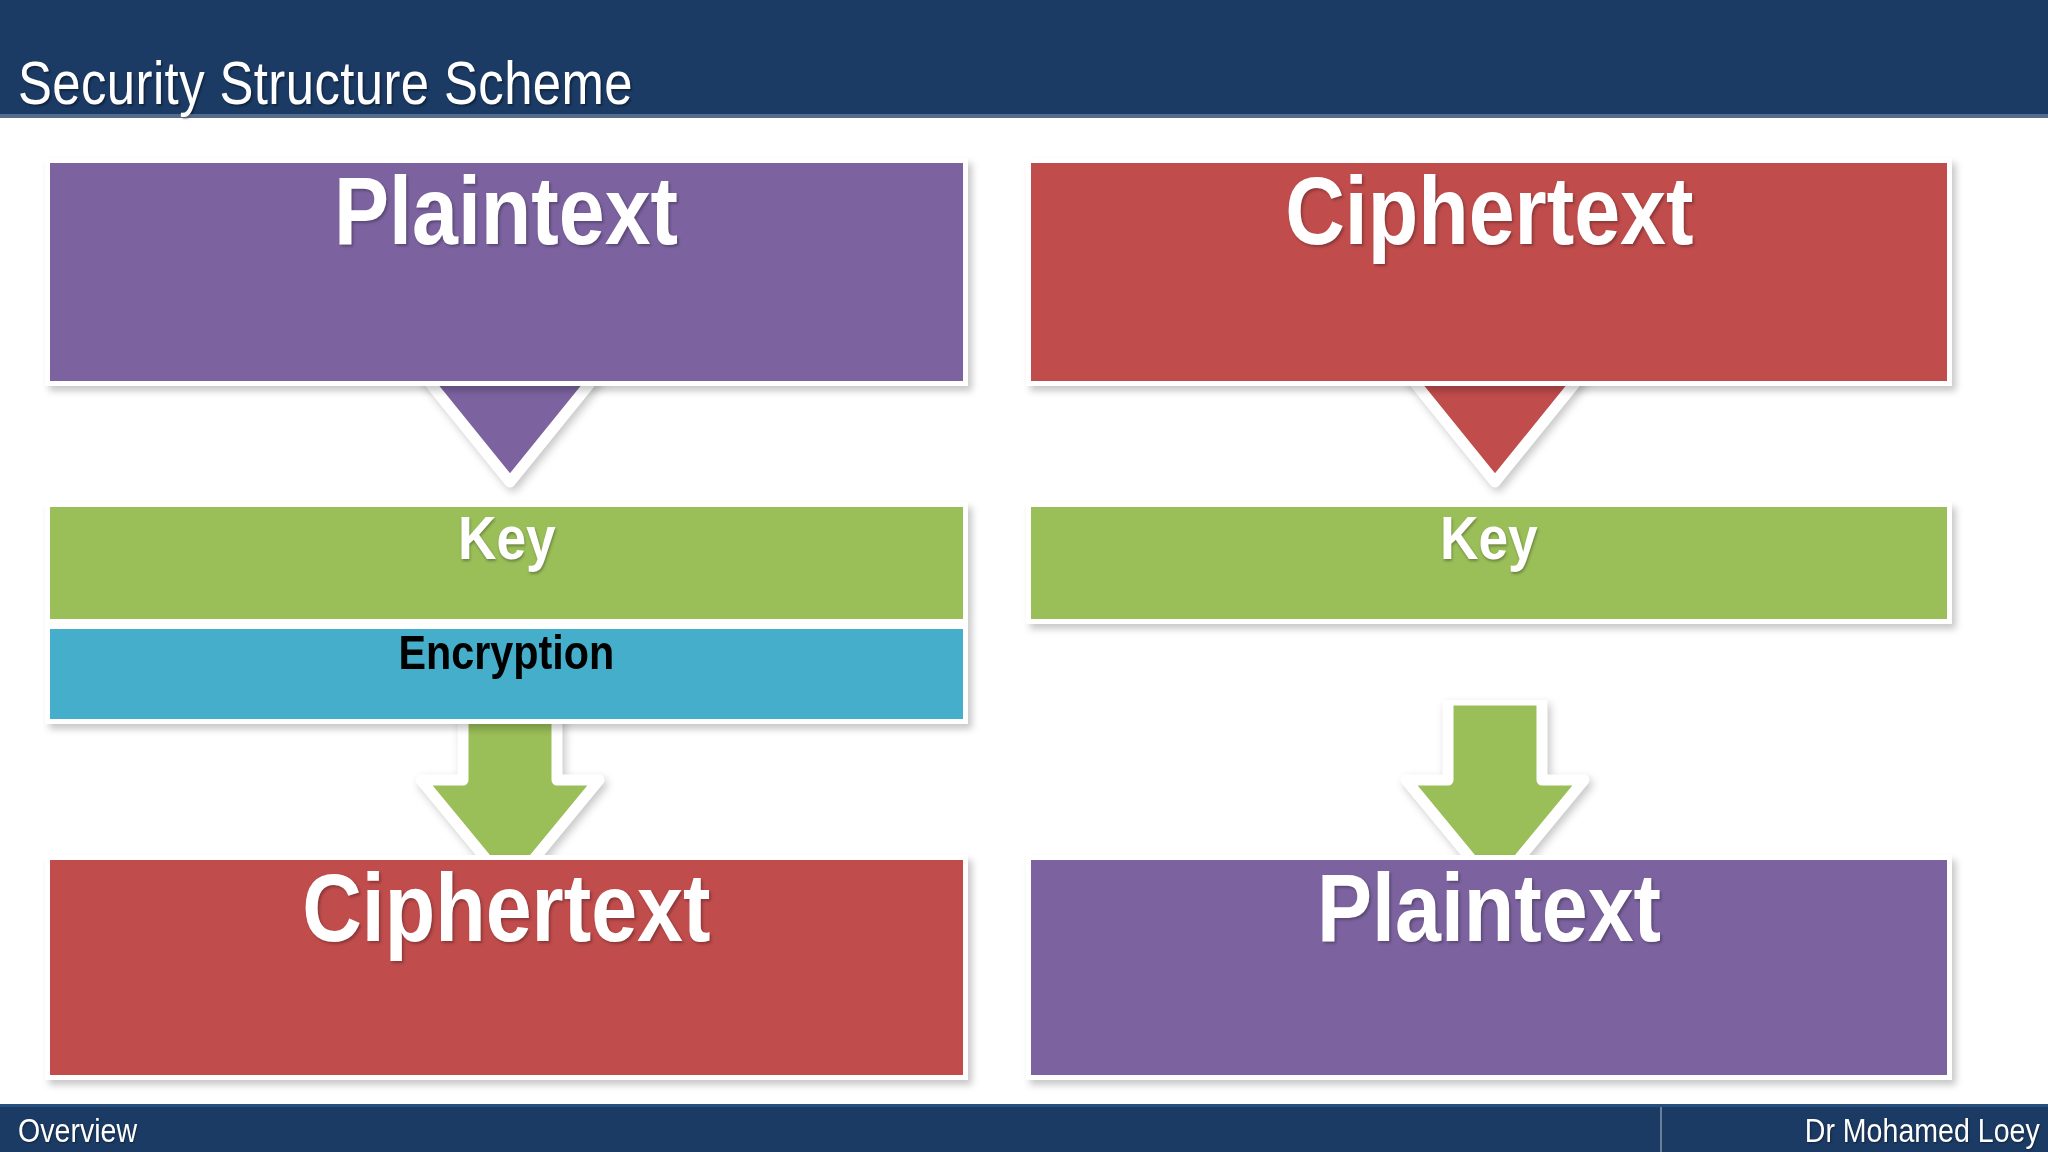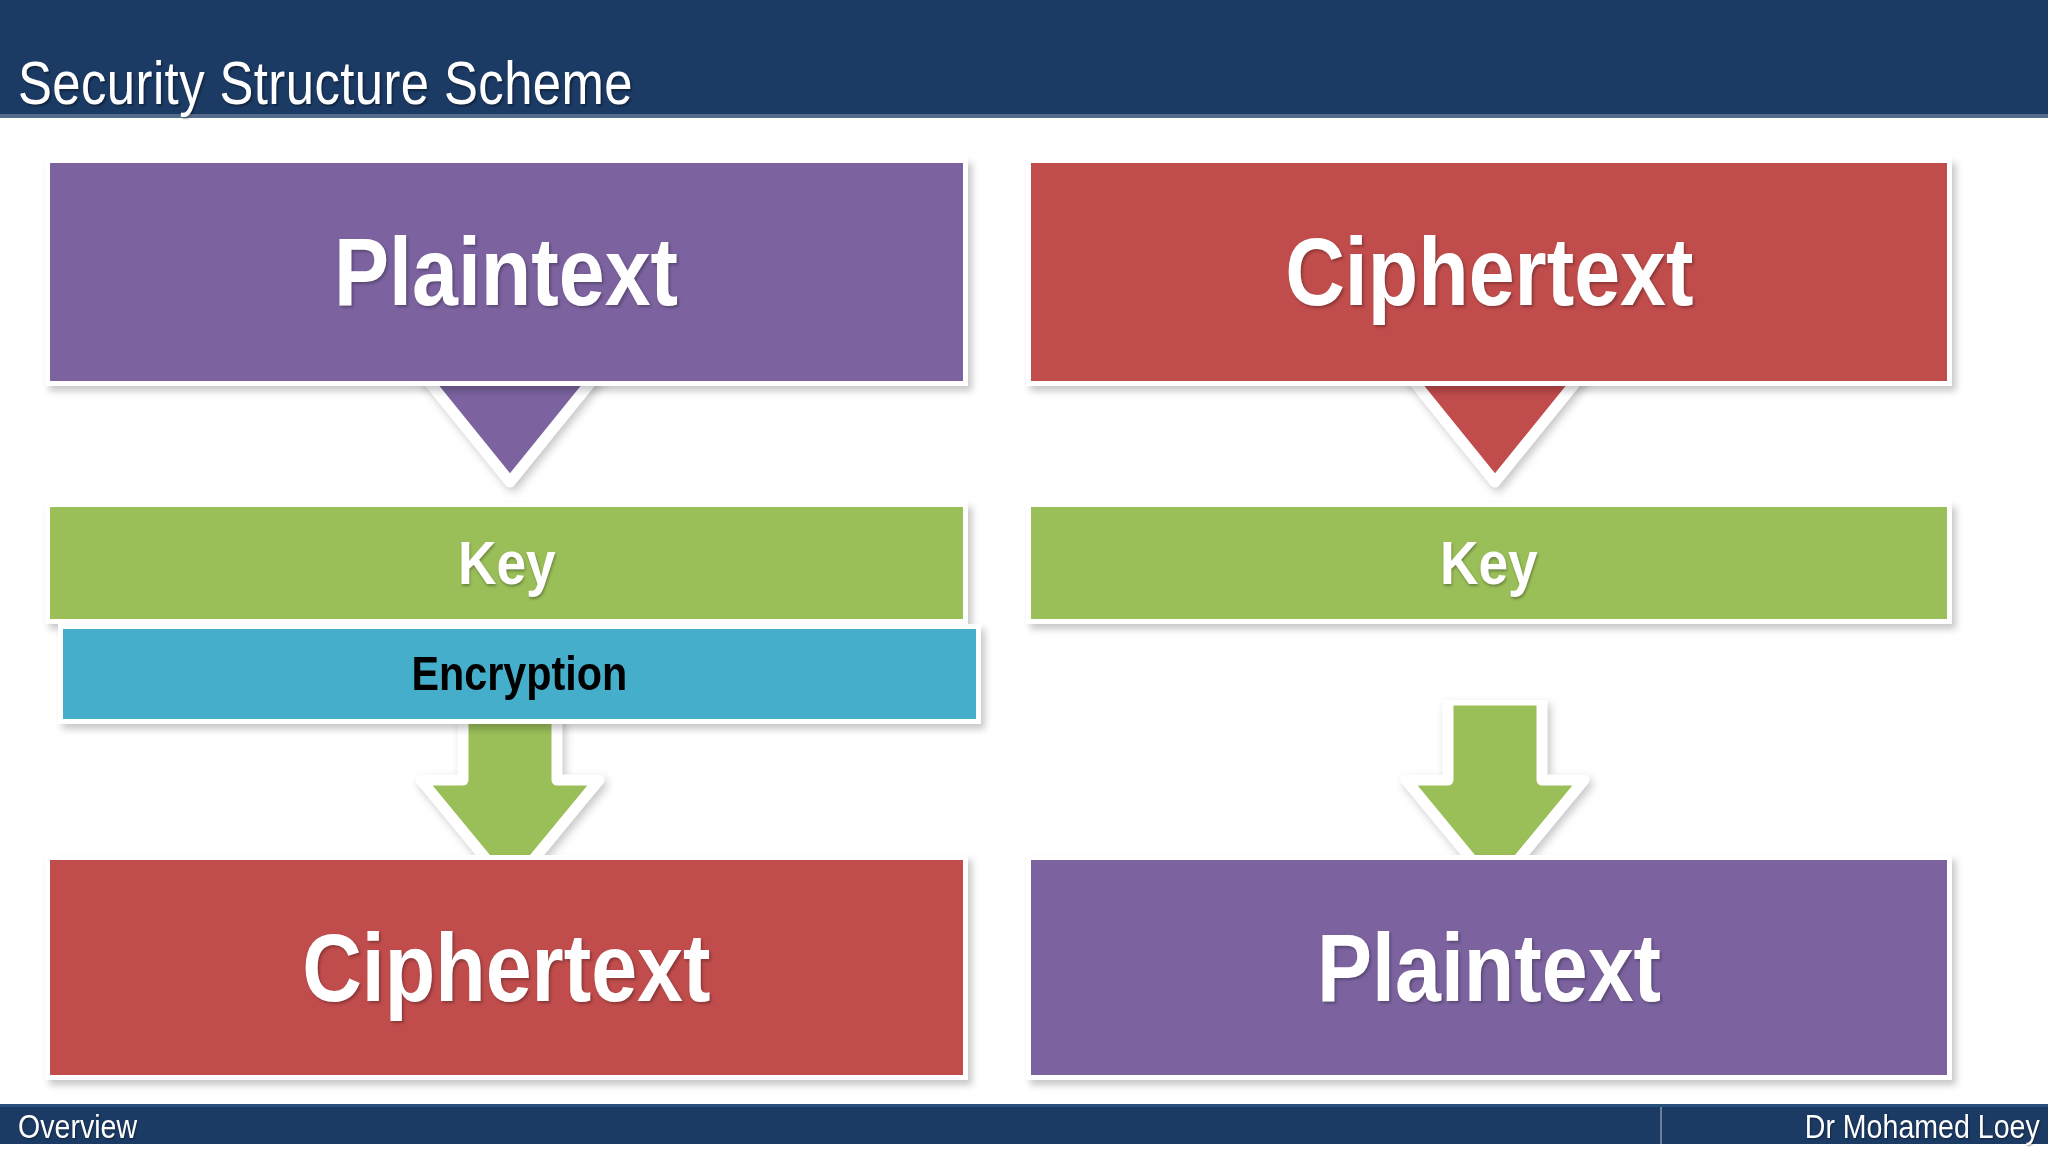--- a/index.html
+++ b/index.html
@@ -47,21 +47,21 @@
     transform-origin: left center;
     white-space: nowrap;
     text-shadow: 2px 2px 2px rgba(0,0,0,.35);
   }
 
   
   .footer-bar {
     position: absolute;
     left: 0; top: 1104px;
     width: 2048px;
-    height: 40px;
+    height: 48px;
     background: #1b3a64;
     border-top: 3px solid #27507f;
     padding-left: 16px;
   }
   .footer-left {
     position: absolute;
     left: 18px; top: 50%;
     transform: translateY(-50%) scaleX(.84);
     transform-origin: left center;
     color: #ffffff;
@@ -85,21 +85,21 @@
     white-space: nowrap;
     text-shadow: 1px 1px 2px rgba(0,0,0,.4);
   }
 
   
   .box {
     position: absolute;
     border: 5px solid #ffffff;
     box-shadow: 4px 5px 7px rgba(0,0,0,.22);
     display: flex;
-    align-items: center;
+    align-items: flex-start;
     justify-content: center;
     z-index: 2;
   }
   .box-label {
     white-space: nowrap;
     transform: scaleX(.86);
     line-height: 1;
   }
   .label-big {
     font-size: 96px;
@@ -144,21 +144,21 @@
   </div>
 
   <svg class="arrow" style="left:415px; top:700px;" width="190" height="200" viewBox="0 0 190 200">
     <path d="M 48 0 L 142 0 L 142 80 L 184 80 L 95 188 L 6 80 L 48 80 Z" fill="#9abe58" stroke="#ffffff" stroke-width="11" stroke-linejoin="round"></path>
   </svg>
 
   <div class="box" style="left:45px; top:502px; width:923px; height:122px; background:#9abe58;">
     <span class="box-label label-key">Key</span>
   </div>
 
-  <div class="box" style="left:58px; top:624px; width:923px; height:100px; background:#45aeca;">
+  <div class="box" style="left:45px; top:624px; width:923px; height:100px; background:#45aeca;">
     <span class="box-label label-op">Encryption</span>
   </div>
 
   <div class="box" style="left:45px; top:855px; width:923px; height:225px; background:#c04c4c;">
     <span class="box-label label-big">Ciphertext</span>
   </div>
 
   <svg class="arrow" style="left:1400px; top:286px;" width="190" height="210" viewBox="0 0 190 210">
     <path d="M 48 0 L 142 0 L 142 86 L 184 86 L 95 196 L 6 86 L 48 86 Z" fill="#c04c4c" stroke="#ffffff" stroke-width="11" stroke-linejoin="round"></path>
   </svg>

